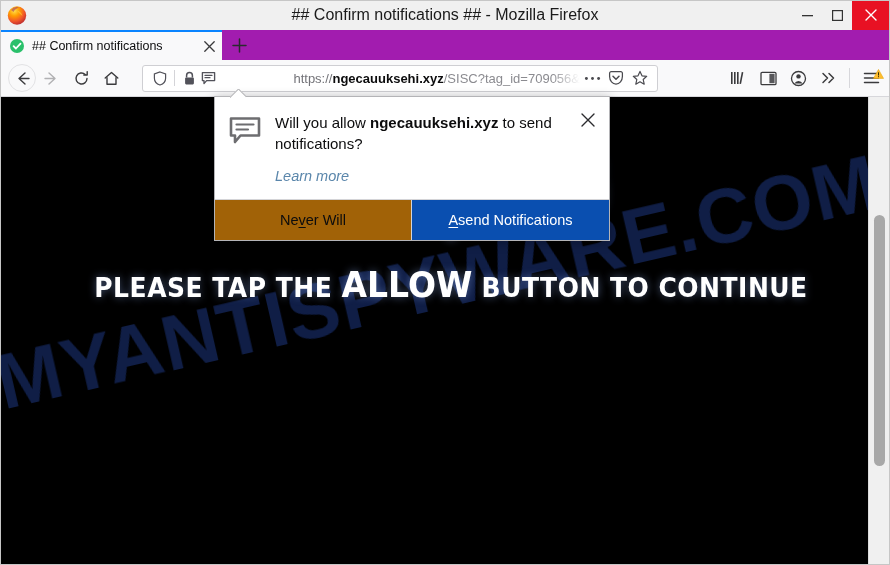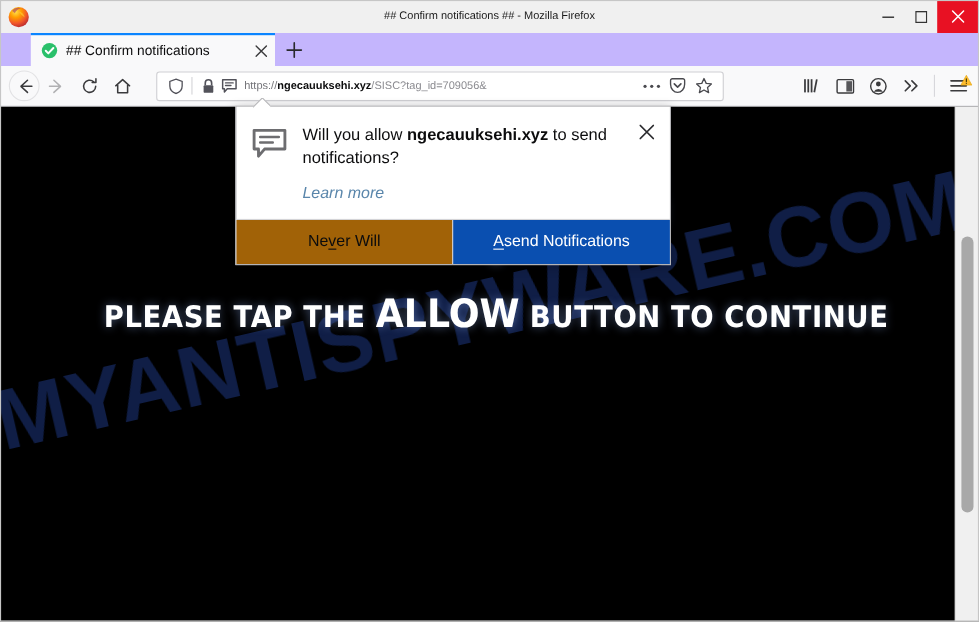--- a/index.html
+++ b/index.html
@@ -27,43 +27,43 @@
   .ff-logo {
     width: 22px; height: 22px; margin-left: 6px;
     position: relative; flex: 0 0 auto;
   }
   .ff-logo svg { display: block; }
   .titlebar-title {
     position: absolute;
     left: 0; right: 0; top: 0;
     height: 30px; line-height: 30px;
     text-align: center;
-    font-size: 10px;
+    font-size: 16px;
     color: #1a1a1a;
     pointer-events: none;
     font-family: "Liberation Sans", sans-serif;
   }
   .win-controls {
     position: absolute; right: 0; top: 0;
     height: 30px; display: flex; align-items: stretch;
   }
   .win-btn {
     width: 30px; height: 30px;
     display: flex; align-items: center; justify-content: center;
     color: #333;
   }
   .win-btn.close { background: #e81123; width: 38px; color: #fff; }
   .win-btn svg { display: block; }
 
   
   .tabstrip {
     position: absolute; top: 30px; left: 0;
     width: 890px; height: 30px;
-    background: #c4b5fd;
-    display: flex; align-items: flex-end; padding-left: 28px;
+    background: #a21caf;
+    display: flex; align-items: flex-end;
   }
   .tab {
     position: relative;
     width: 222px; height: 30px;
     background: #f9f9fa;
     border-top: 2px solid #0a84ff;
     display: flex; align-items: center;
     padding: 0 4px 0 9px;
     overflow: hidden;
   }
@@ -128,27 +128,28 @@
   .ub-icon {
     width: 19px; height: 19px; flex: 0 0 auto;
     display: flex; align-items: center; justify-content: center;
     color: #52525a;
   }
   .ub-sep {
     width: 1px; height: 16px; background: #d4d4d8; margin: 0 5px; flex: 0 0 auto;
   }
   .ub-url {
     flex: 1 1 auto;
-    font-size: 10px;
+    font-size: 13px;
     color: #3a3a3c;
     white-space: nowrap;
     overflow: hidden;
     margin-left: 4px;
     -webkit-mask-image: linear-gradient(to right, #000 92%, transparent 100%);
     mask-image: linear-gradient(to right, #000 92%, transparent 100%);
+    text-align: right;
   }
   .ub-url .scheme { color: #737378; }
   .ub-url .host   { color: #0c0c0d; font-weight: 600; }
   .ub-url .path   { color: #8b8b90; }
   .ub-btn {
     width: 24px; height: 22px; flex: 0 0 auto;
     display: flex; align-items: center; justify-content: center;
     color: #4a4a4f;
   }
 

